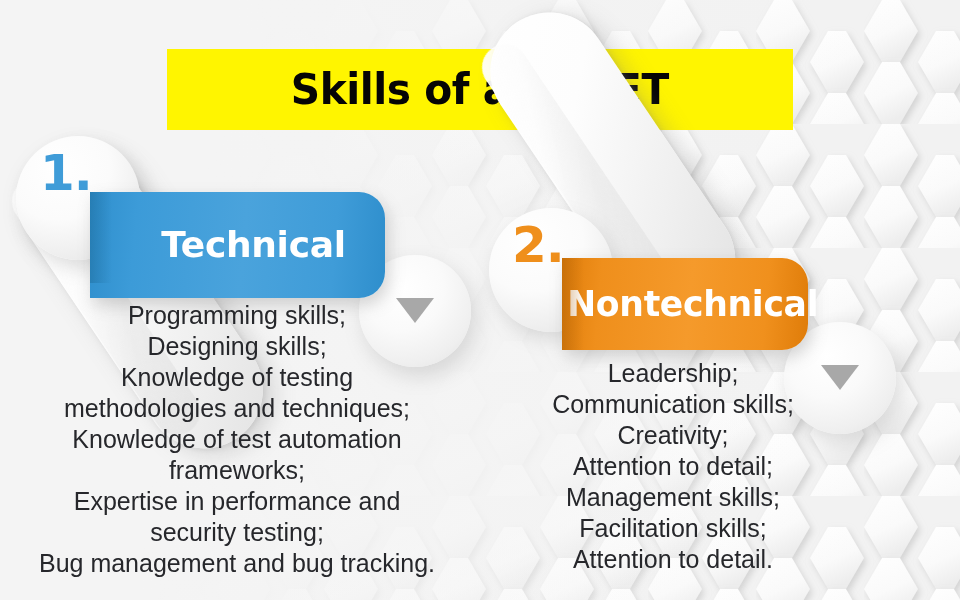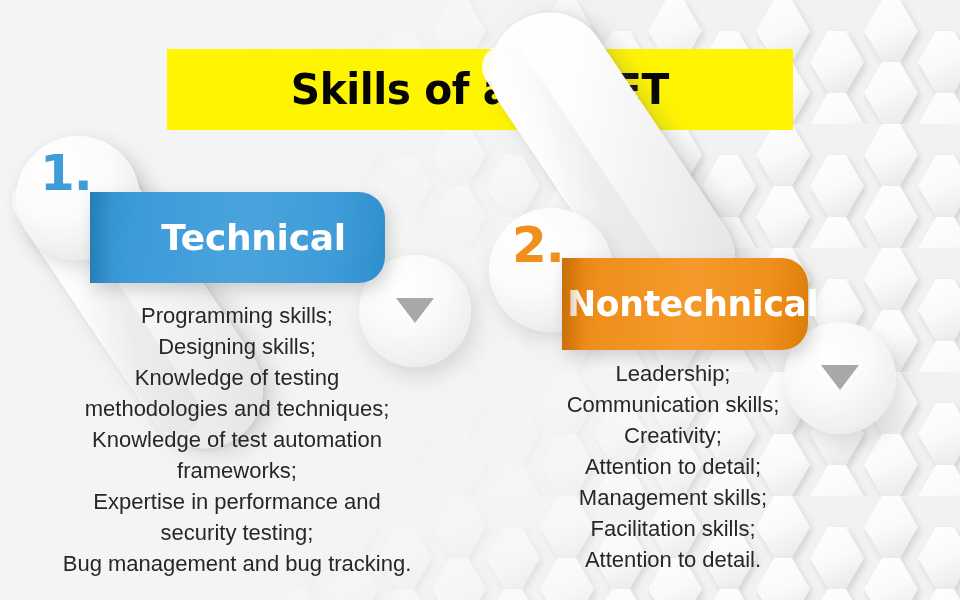--- a/index.html
+++ b/index.html
@@ -159,21 +159,21 @@
   
   .ribbon {
     position: absolute;
     display: flex;
     align-items: center;
     justify-content: center;
     box-shadow: 4px 7px 16px rgba(110,110,110,0.28);
   }
   .ribbon-1 {
     left: 90px; top: 192px;
-    width: 295px; height: 91px;
+    width: 295px; height: 106px;
     border-radius: 0 26px 26px 0;
     background: linear-gradient(95deg, #2f8fcd 0%, #3c9bd8 16%, #4aa3dc 52%, #3f9cd8 82%, #2e8ecc 100%);
   }
   .ribbon-2 {
     left: 562px; top: 258px;
     width: 246px; height: 92px;
     border-radius: 0 26px 26px 0;
     background: linear-gradient(95deg, #e07d0a 0%, #ef8f1c 16%, #f59a2b 52%, #f0901d 82%, #df7c09 100%);
   }
   .ribbon-label {
@@ -213,21 +213,21 @@
     letter-spacing: -1px;
   }
   .number-1 { left: 40px; top: 148px; color: #3f9cd8; }
   .number-2 { left: 512px; top: 220px; color: #ef8f1c; }
 
   
   .card-body {
     position: absolute;
     text-align: center;
     font-family: "Liberation Sans", sans-serif;
-    font-size: 22px;
+    font-size: 25px;
     line-height: 31px;
     color: #26272b;
     white-space: pre-line;
   }
   .body-1 { left: 6px;  top: 300px; width: 462px; }
   .body-2 { left: 478px; top: 358px; width: 390px; }
 </style>
 </head>
 <body>
 

